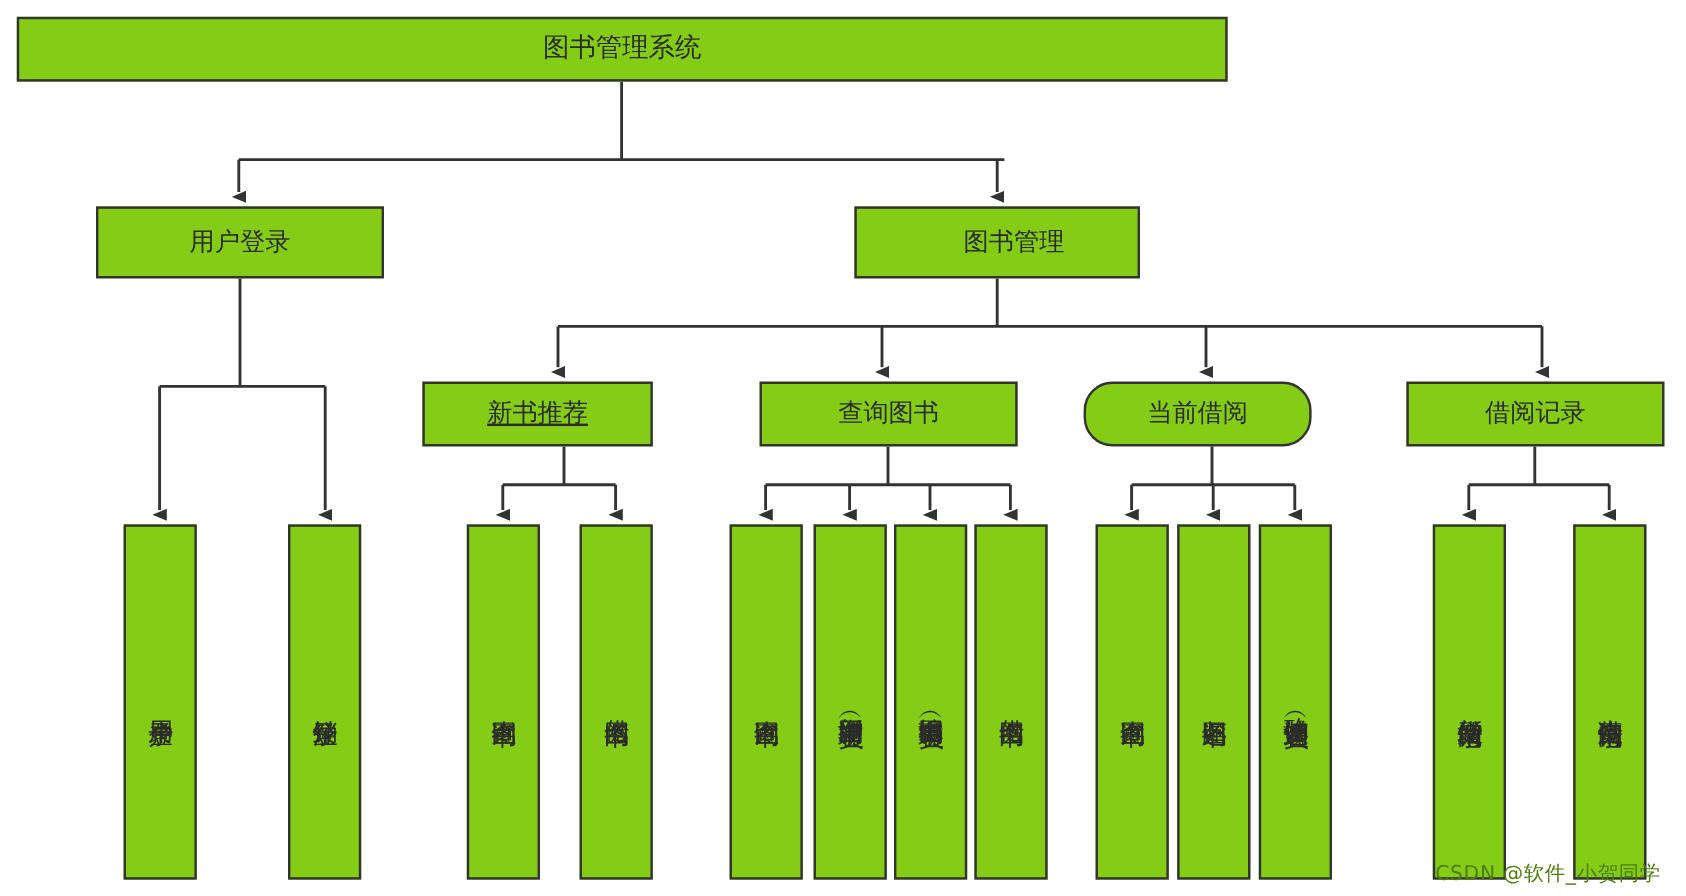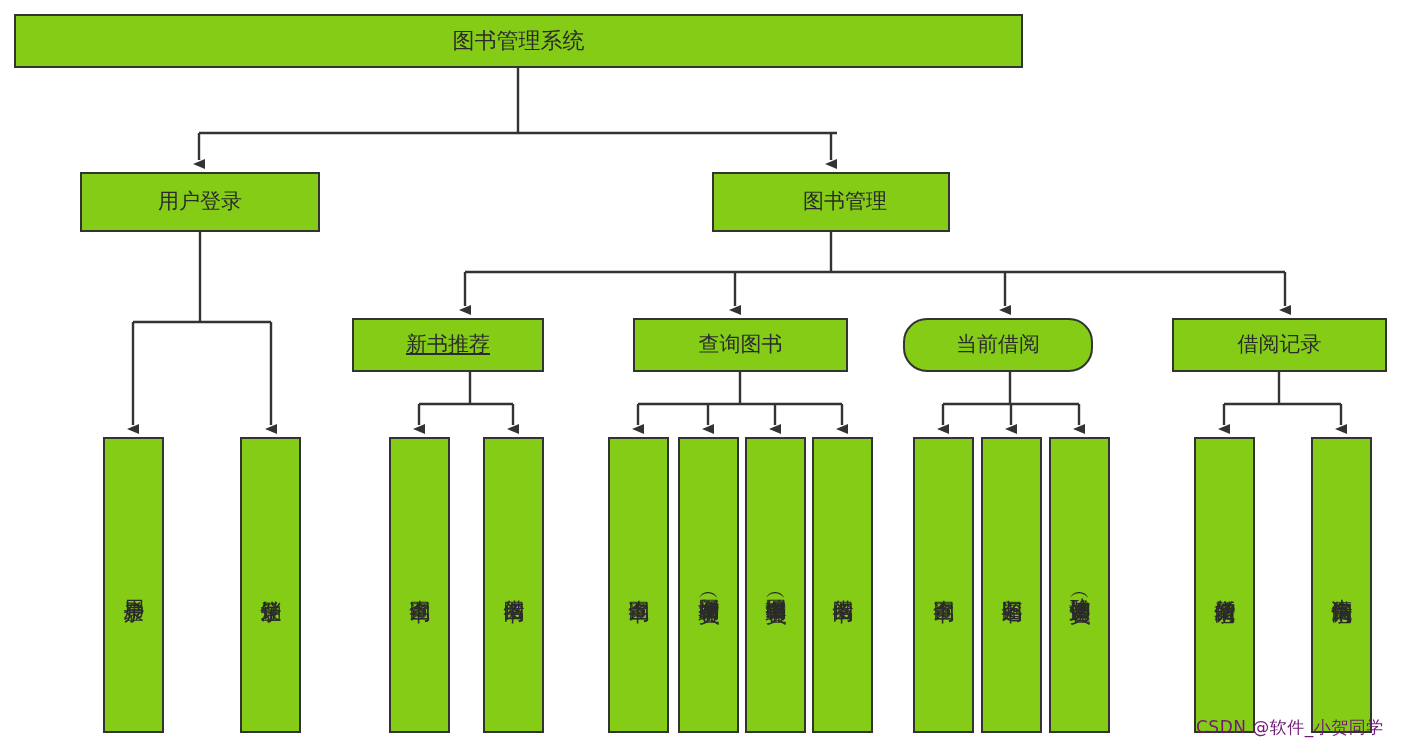--- a/index.html
+++ b/index.html
@@ -51,21 +51,21 @@
     text-orientation: upright;
     letter-spacing: 1px;
     line-height: 1;
     white-space: nowrap;
   }
   .node.root {
     font-size: 22px;
   }
   .watermark {
     position: absolute;
-    color: #701a75;
+    color: #4d7c0f;
     font-size: 17px;
     white-space: nowrap;
     letter-spacing: 0.5px;
   }
 </style>
 </head>
 <body>
 
 <div id="canvas">
 

